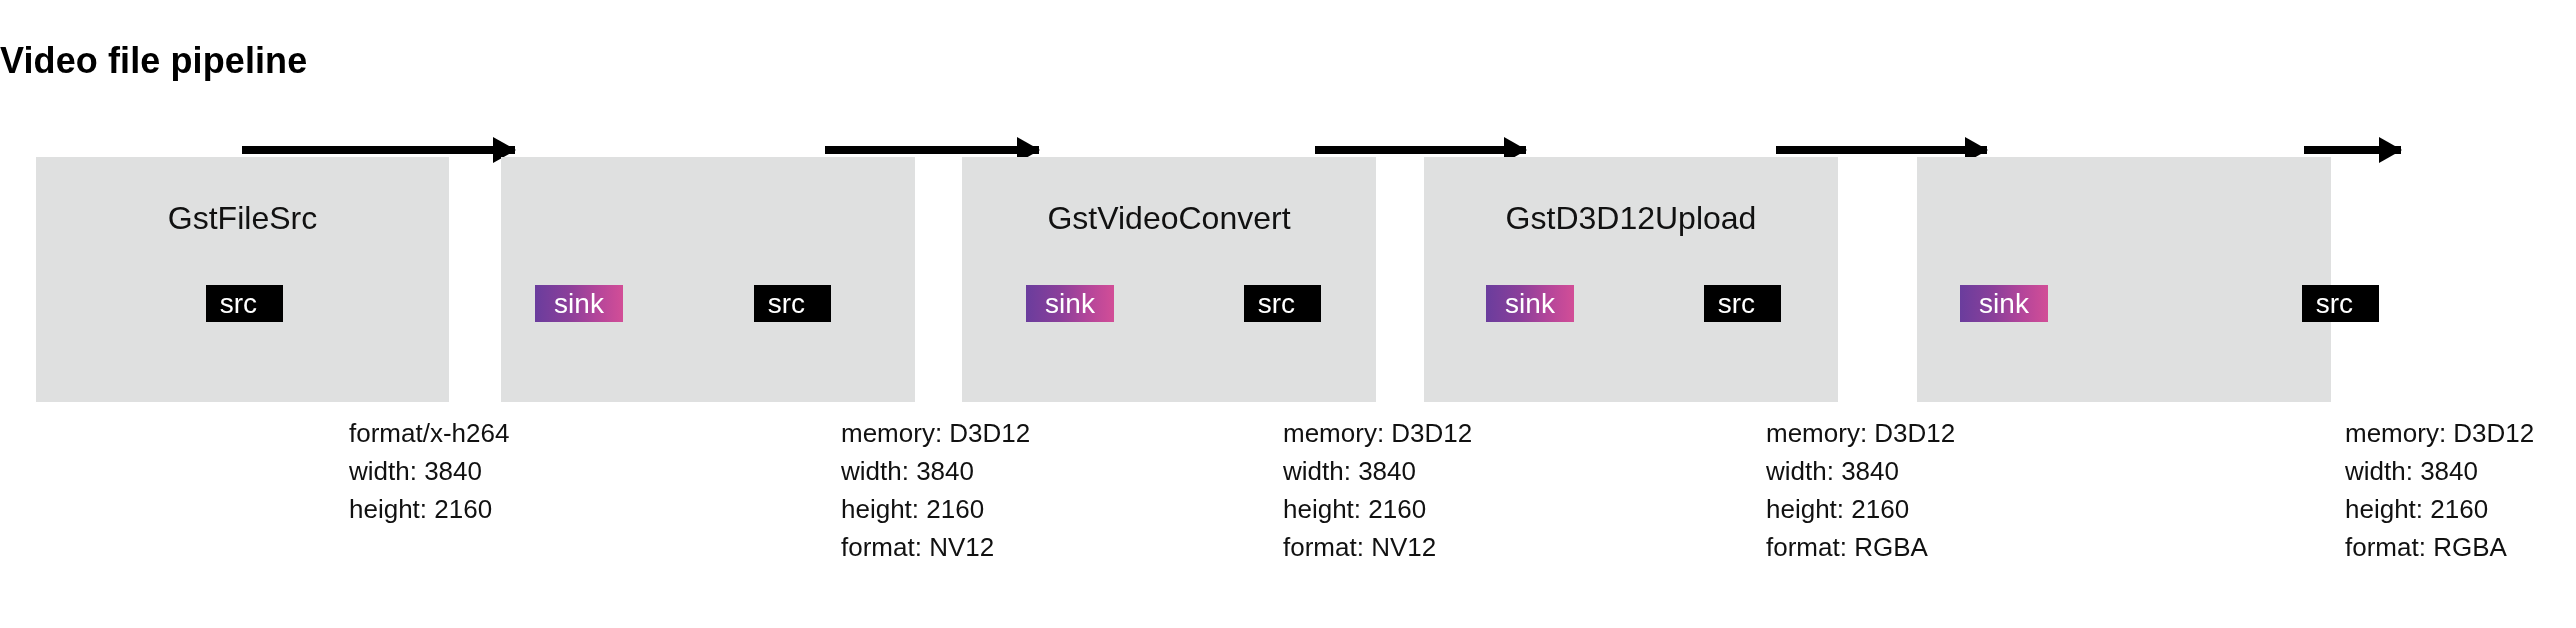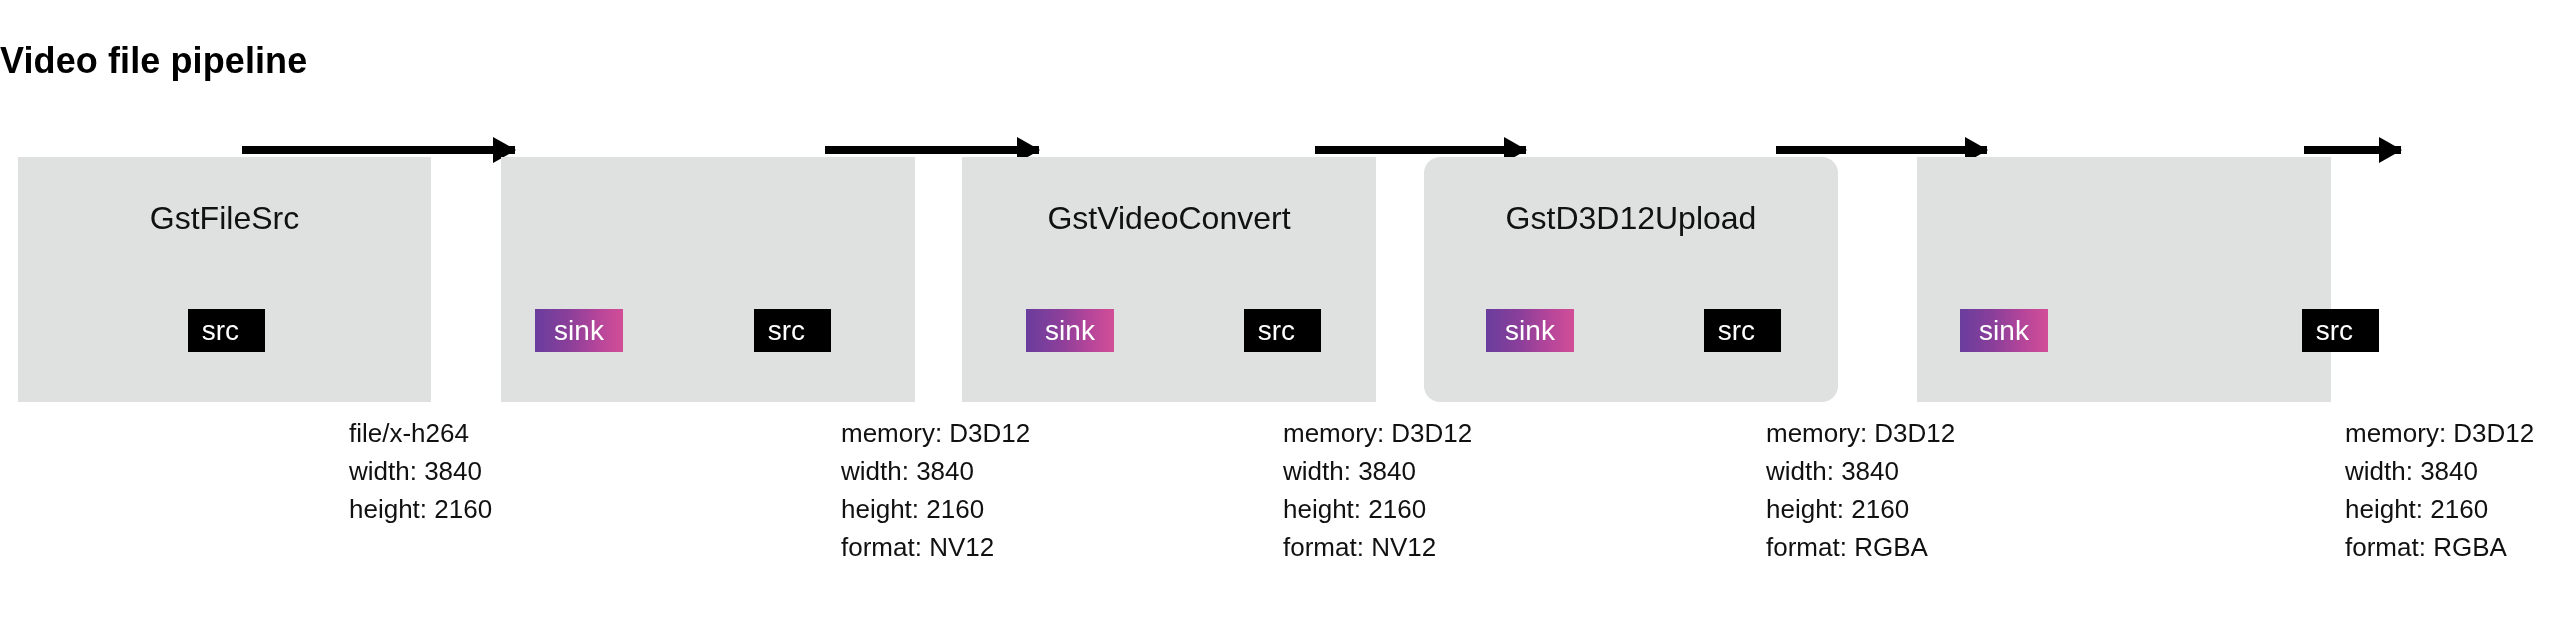--- a/index.html
+++ b/index.html
@@ -53,30 +53,29 @@
     font-size: 32px;
     font-weight: 400;
     color: #111111;
     white-space: nowrap;
   }
 
   
   .pad {
     position: absolute;
     top: 128px;
-    height: 43px;
+    height: 37px;
     display: flex;
     align-items: center;
     justify-content: center;
     color: #ffffff;
     font-size: 28px;
     font-weight: 400;
     line-height: 1;
     box-sizing: border-box;
-    margin-top: 24px;
   }
   .pad.src-pad {
     background: #000000;
     width: 77px;
     padding-right: 12.4px;
   }
   .pad.sink-pad {
     background: linear-gradient(90deg, #6a3d9d 0%, #8a3f9a 38%, #b3459a 70%, #d24e97 100%);
     width: 88px;
     padding-left: 0;
@@ -113,54 +112,54 @@
   }
   .caps-line { display: block; }
 </style>
 </head>
 <body>
 
 <div id="diagram-root">
 
   <div class="diagram-title">Video file pipeline</div>
 
-  <div class="element-box" style="left:18px; width:413px;">
+  <div class="element-box" style="left:36px; width:413px;">
     <div class="element-title">GstFileSrc</div>
     <div class="pad src-pad" style="left:170px;">src</div>
   </div>
   <div class="arrow" style="left:242px; width:273px;"></div>
 
   <div class="element-box" style="left:501px; width:414px;">
     <div class="pad sink-pad" style="left:34px;">sink</div>
     <div class="pad src-pad" style="left:253px;">src</div>
   </div>
   <div class="arrow" style="left:825px; width:214px;"></div>
 
   <div class="element-box" style="left:962px; width:414px;">
     <div class="element-title">GstVideoConvert</div>
     <div class="pad sink-pad" style="left:64px;">sink</div>
     <div class="pad src-pad" style="left:282px;">src</div>
   </div>
   <div class="arrow" style="left:1315px; width:211px;"></div>
 
-  <div class="element-box" style="left:1424px; width:414px;border-radius:16px;">
+  <div class="element-box" style="left:1424px; width:414px;">
     <div class="element-title">GstD3D12Upload</div>
     <div class="pad sink-pad" style="left:62px;">sink</div>
     <div class="pad src-pad" style="left:280px;">src</div>
   </div>
   <div class="arrow" style="left:1776px; width:211px;"></div>
 
   <div class="element-box" style="left:1917px; width:414px;">
     <div class="pad sink-pad" style="left:43px;">sink</div>
     <div class="pad src-pad" style="left:385px;">src</div>
   </div>
   <div class="arrow" style="left:2304px; width:97px;"></div>
 
   <div class="caps-block" style="left:349px;">
-    <span class="caps-line">file/x-h264</span>
+    <span class="caps-line">format/x-h264</span>
     <span class="caps-line">width: 3840</span>
     <span class="caps-line">height: 2160</span>
   </div>
 
   <div class="caps-block" style="left:841px;">
     <span class="caps-line">memory: D3D12</span>
     <span class="caps-line">width: 3840</span>
     <span class="caps-line">height: 2160</span>
     <span class="caps-line">format: NV12</span>
   </div>

